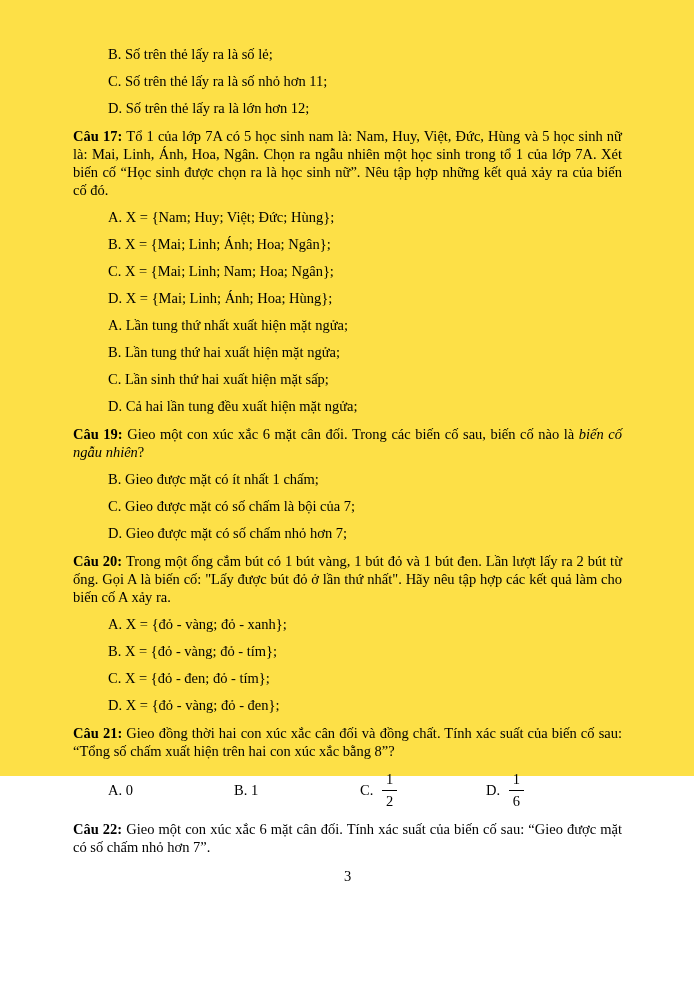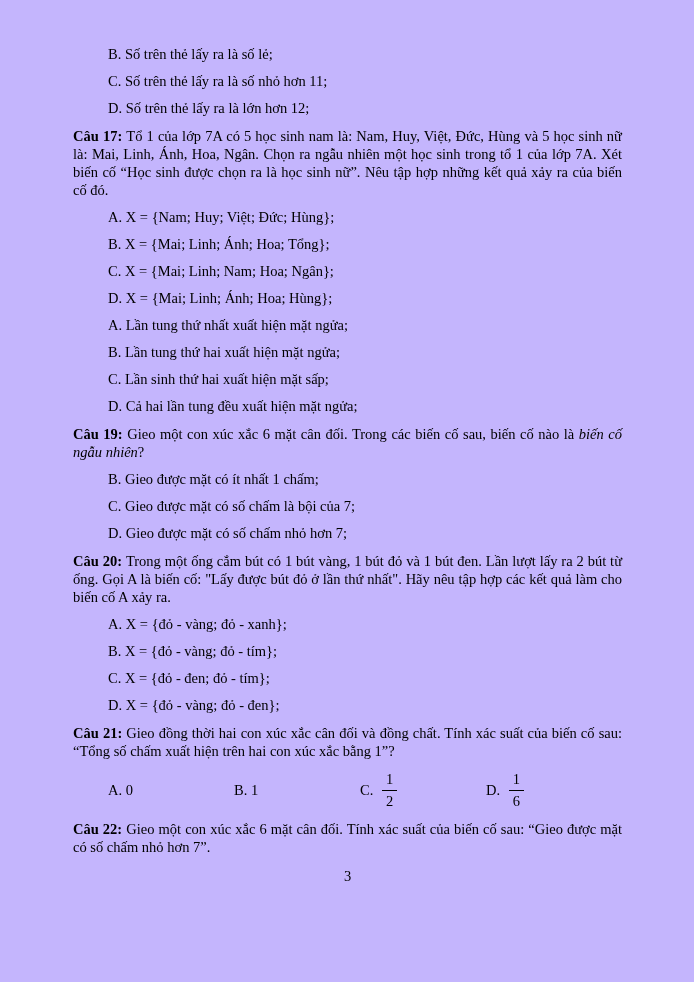--- a/index.html
+++ b/index.html
@@ -11,24 +11,24 @@
     width: 694px;
     height: 982px;
     overflow: hidden;
     font-family: "Liberation Serif", serif;
     font-size: 14.5px;
     color: #000000;
   }
   .page {
     box-sizing: border-box;
     width: 694px;
-    height: 982px;
+    height: 776px;
     padding: 44px 64px 5px 65px;
     position: relative;
-    background: #c4b5fd;
+    background: #fde047;
   }
   .q-text {
     margin: 8px;
     text-align: justify;
     line-height: 18px;
   }
   .q-label {
     font-weight: bold;
   }
   .italic {
@@ -79,21 +79,21 @@
   <div id="carryover">
       <div class="option"><span class="opt-label">B.&nbsp;</span><span class="opt-text">Số trên thẻ lấy ra là số lẻ;</span></div>
       <div class="option"><span class="opt-label">C.&nbsp;</span><span class="opt-text">Số trên thẻ lấy ra là số nhỏ hơn 11;</span></div>
       <div class="option"><span class="opt-label">D.&nbsp;</span><span class="opt-text">Số trên thẻ lấy ra là lớn hơn 12;</span></div>
     </div>
   <div id="questions">
       <div class="question">
         <p class="q-text"><span class="q-label">Câu 17: </span><span>Tổ 1 của lớp 7A có 5 học sinh nam là: Nam, Huy, Việt, Đức, Hùng và 5 học sinh nữ là: Mai, Linh, Ánh, Hoa, Ngân. Chọn ra ngẫu nhiên một học sinh trong tổ 1 của lớp 7A. Xét biến cố “Học sinh được chọn ra là học sinh nữ”. Nêu tập hợp những kết quả xảy ra của biến cố đó.</span></p>
         <div class="options">
           <div class="option"><span class="opt-label">A.&nbsp;</span><span class="opt-text">X = {Nam; Huy; Việt; Đức; Hùng};</span></div>
-          <div class="option"><span class="opt-label">B.&nbsp;</span><span class="opt-text">X = {Mai; Linh; Ánh; Hoa; Tổng};</span></div>
+          <div class="option"><span class="opt-label">B.&nbsp;</span><span class="opt-text">X = {Mai; Linh; Ánh; Hoa; Ngân};</span></div>
           <div class="option"><span class="opt-label">C.&nbsp;</span><span class="opt-text">X = {Mai; Linh; Nam; Hoa; Ngân};</span></div>
           <div class="option"><span class="opt-label">D.&nbsp;</span><span class="opt-text">X = {Mai; Linh; Ánh; Hoa; Hùng};</span></div>
         </div>
       </div>
       <div class="question">
         <div class="options">
           <div class="option"><span class="opt-label">A.&nbsp;</span><span class="opt-text">Lần tung thứ nhất xuất hiện mặt ngửa;</span></div>
           <div class="option"><span class="opt-label">B.&nbsp;</span><span class="opt-text">Lần tung thứ hai xuất hiện mặt ngửa;</span></div>
           <div class="option"><span class="opt-label">C.&nbsp;</span><span class="opt-text">Lần sinh thứ hai xuất hiện mặt sấp;</span></div>
           <div class="option"><span class="opt-label">D.&nbsp;</span><span class="opt-text">Cả hai lần tung đều xuất hiện mặt ngửa;</span></div>
@@ -110,21 +110,21 @@
       <div class="question">
         <p class="q-text"><span class="q-label">Câu 20: </span><span>Trong một ống cắm bút có 1 bút vàng, 1 bút đỏ và 1 bút đen. Lần lượt lấy ra 2 bút từ ống. Gọi A là biến cố: "Lấy được bút đỏ ở lần thứ nhất". Hãy nêu tập hợp các kết quả làm cho biến cố A xảy ra.</span></p>
         <div class="options">
           <div class="option"><span class="opt-label">A.&nbsp;</span><span class="opt-text">X = {đỏ - vàng; đỏ - xanh};</span></div>
           <div class="option"><span class="opt-label">B.&nbsp;</span><span class="opt-text">X = {đỏ - vàng; đỏ - tím};</span></div>
           <div class="option"><span class="opt-label">C.&nbsp;</span><span class="opt-text">X = {đỏ - đen; đỏ - tím};</span></div>
           <div class="option"><span class="opt-label">D.&nbsp;</span><span class="opt-text">X = {đỏ - vàng; đỏ - đen};</span></div>
         </div>
       </div>
       <div class="question">
-        <p class="q-text"><span class="q-label">Câu 21: </span><span>Gieo đồng thời hai con xúc xắc cân đối và đồng chất. Tính xác suất của biến cố sau: “Tổng số chấm xuất hiện trên hai con xúc xắc bằng 1”?</span></p>
+        <p class="q-text"><span class="q-label">Câu 21: </span><span>Gieo đồng thời hai con xúc xắc cân đối và đồng chất. Tính xác suất của biến cố sau: “Tổng số chấm xuất hiện trên hai con xúc xắc bằng 8”?</span></p>
         <div class="options options-row">
           <div class="option">
             <span class="opt-label">A.&nbsp;</span>
             <span class="opt-text">0</span>
           </div>
           <div class="option">
             <span class="opt-label">B.&nbsp;</span>
             <span class="opt-text">1</span>
           </div>
           <div class="option">

